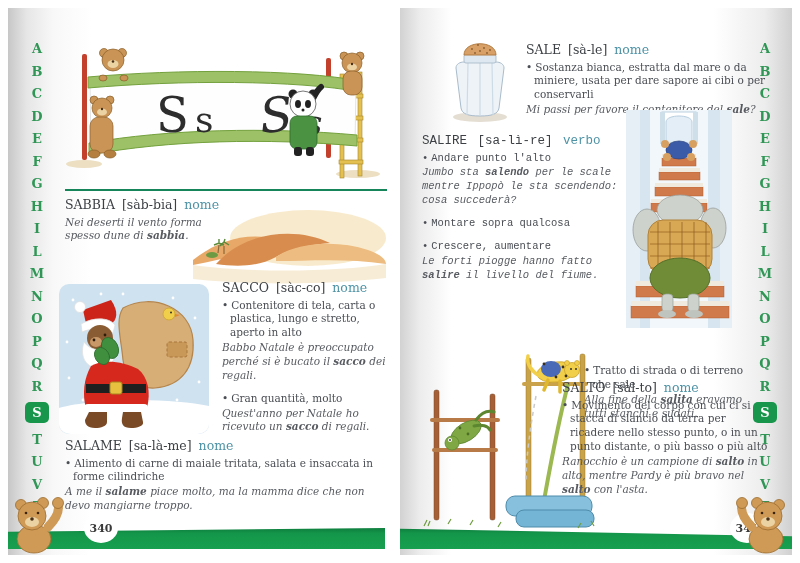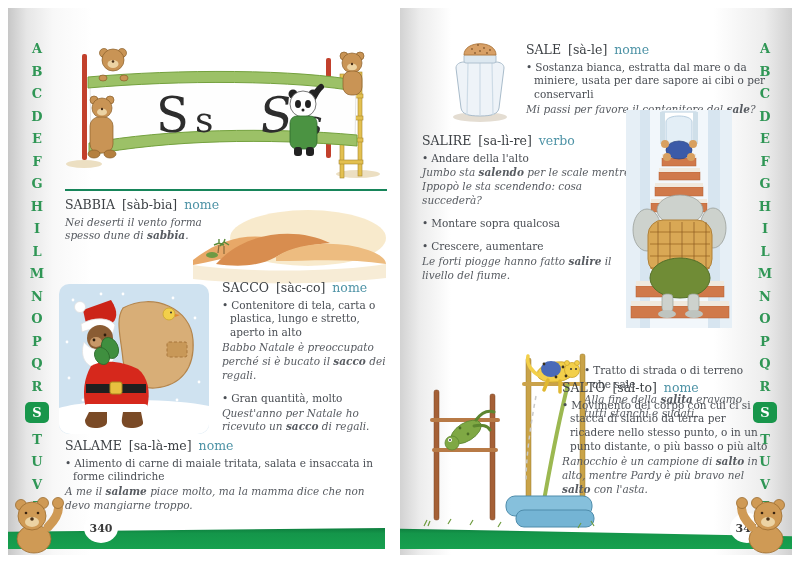--- a/index.html
+++ b/index.html
@@ -283,28 +283,28 @@
       <span class="word">SALE</span>
       <span class="pron">[sà-le]</span>
       <span class="pos">nome</span>
     </div>
     <div class="sense">
       <div class="def"><span class="bullet">•</span><span>Sostanza bianca, estratta dal mare o da miniere, usata per dare sapore ai cibi o per conservarli</span></div>
       <div class="ex"><span>Mi passi per favore il contenitore del </span><span class="seg-b">sale</span><span>?</span></div>
     </div>
   </div>
 
-  <div class="entry" style="left:22px;top:125px;width:212px;">
+  <div class="entry" style="left:22px;top:125px;width:212px;font-family:Liberation Mono, monospace;">
     <div class="headline">
       <span class="word">SALIRE</span>
       <span class="pron">[sa-lì-re]</span>
       <span class="pos">verbo</span>
     </div>
     <div class="sense">
-      <div class="def"><span class="bullet">•</span><span>Andare della l'alto</span></div>
+      <div class="def"><span class="bullet">•</span><span>Andare punto l'alto</span></div>
       <div class="ex"><span>Jumbo sta </span><span class="seg-b">salendo</span><span> per le scale mentre Ippopò le sta scendendo: cosa succederà?</span></div>
     </div>
     <div class="sense">
       <div class="def"><span class="bullet">•</span><span>Montare sopra qualcosa</span></div>
     </div>
     <div class="sense">
       <div class="def"><span class="bullet">•</span><span>Crescere, aumentare</span></div>
       <div class="ex"><span>Le forti piogge hanno fatto </span><span class="seg-b">salire</span><span> il livello del fiume.</span></div>
     </div>
   </div>

